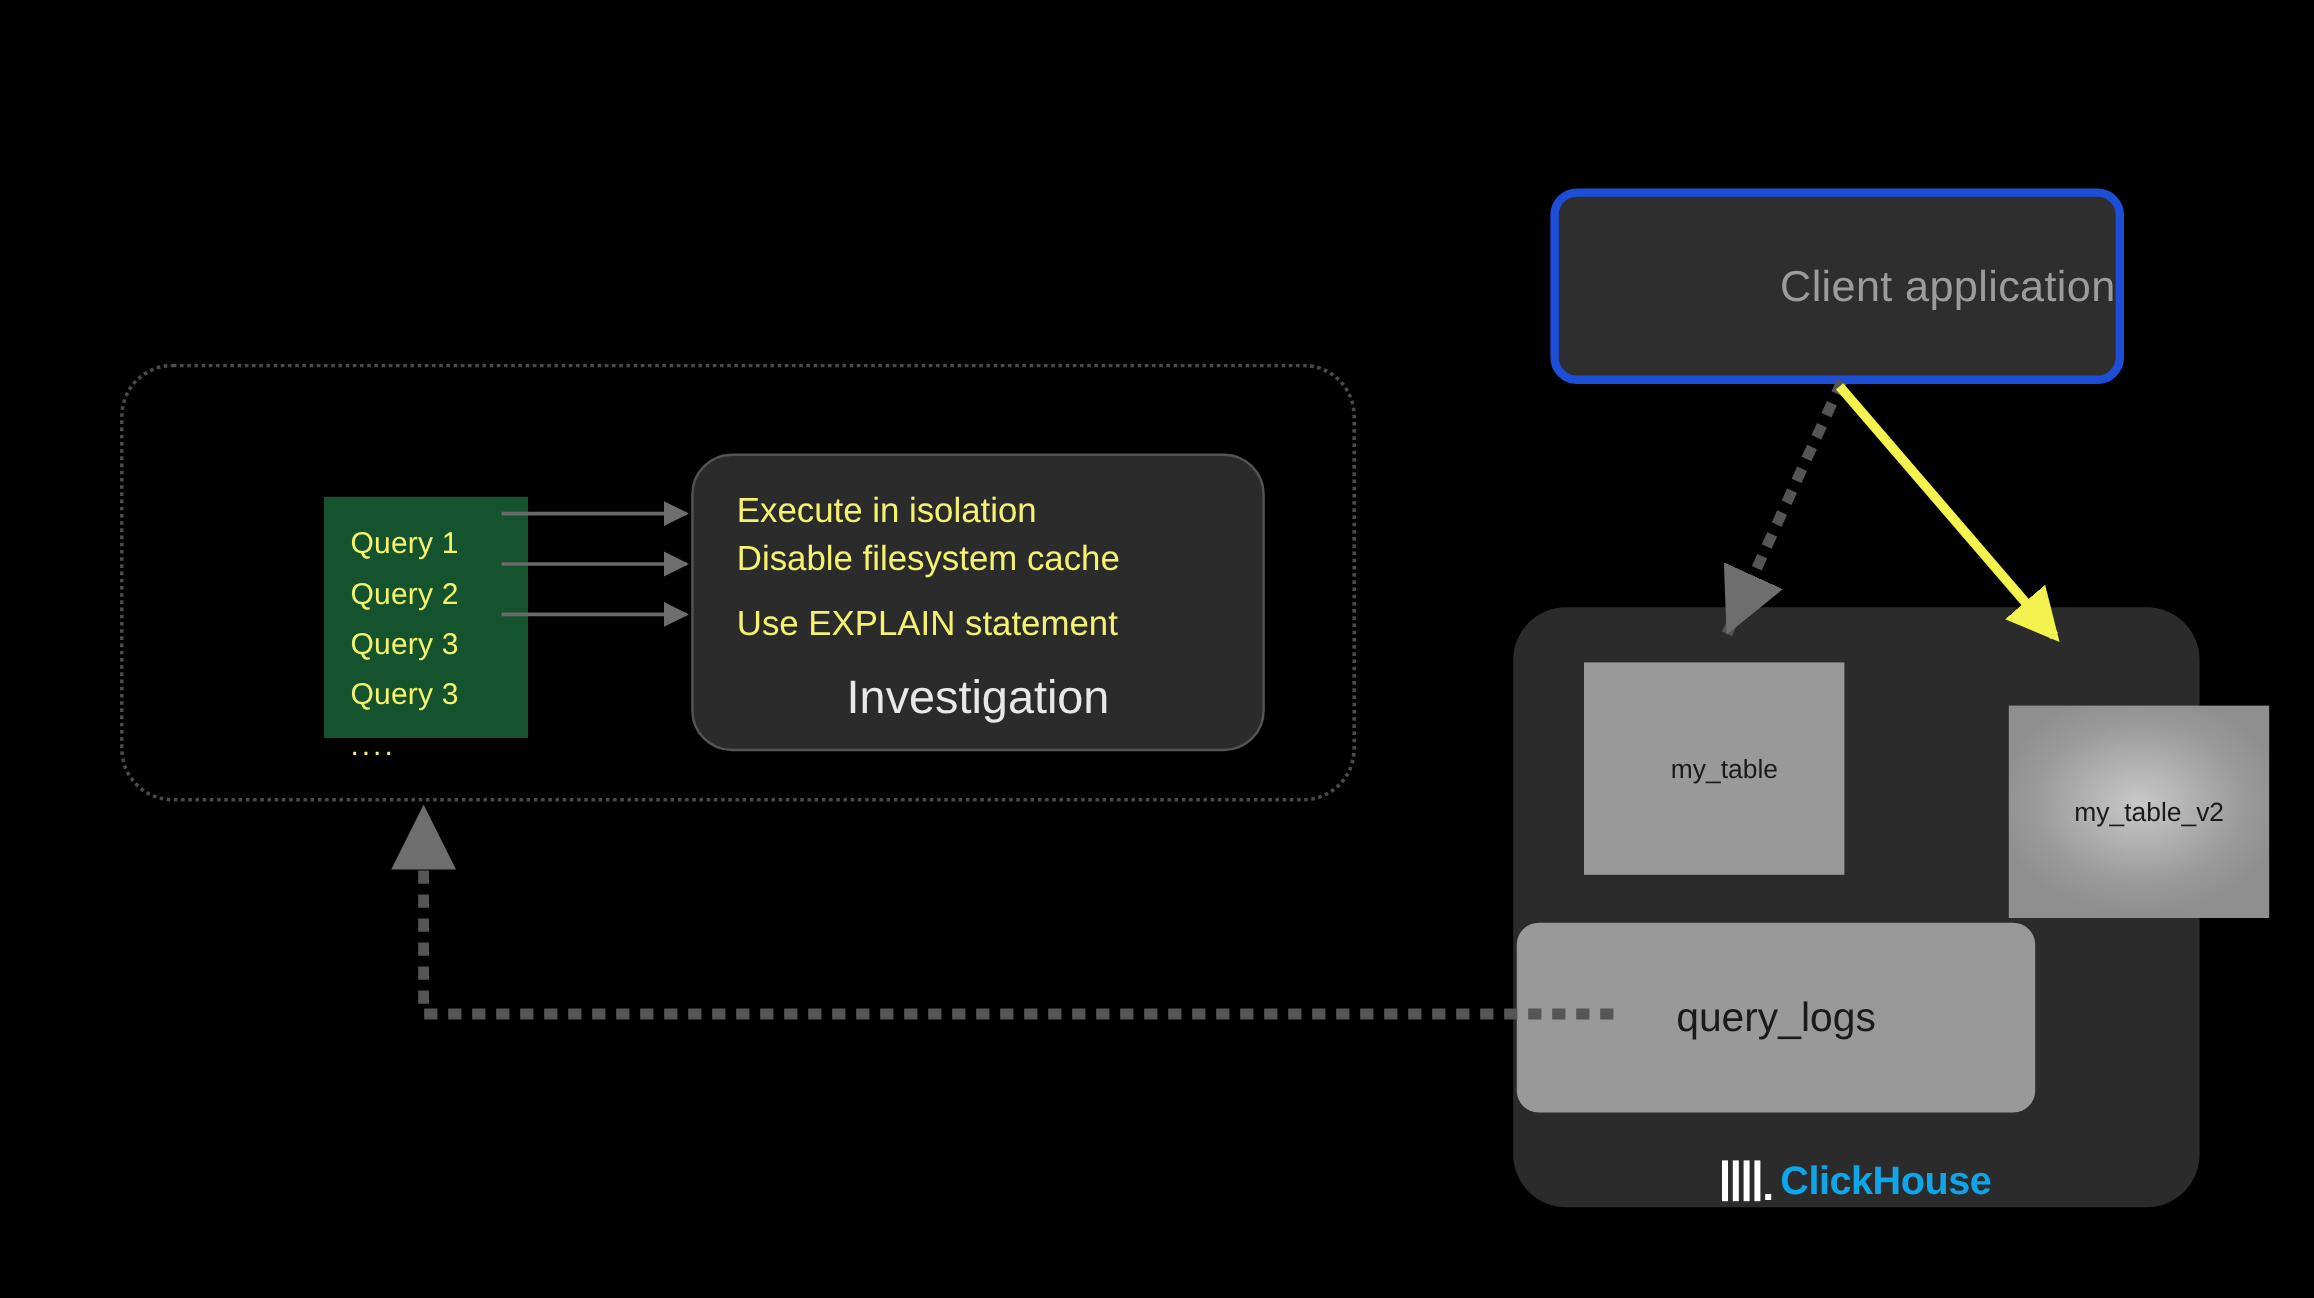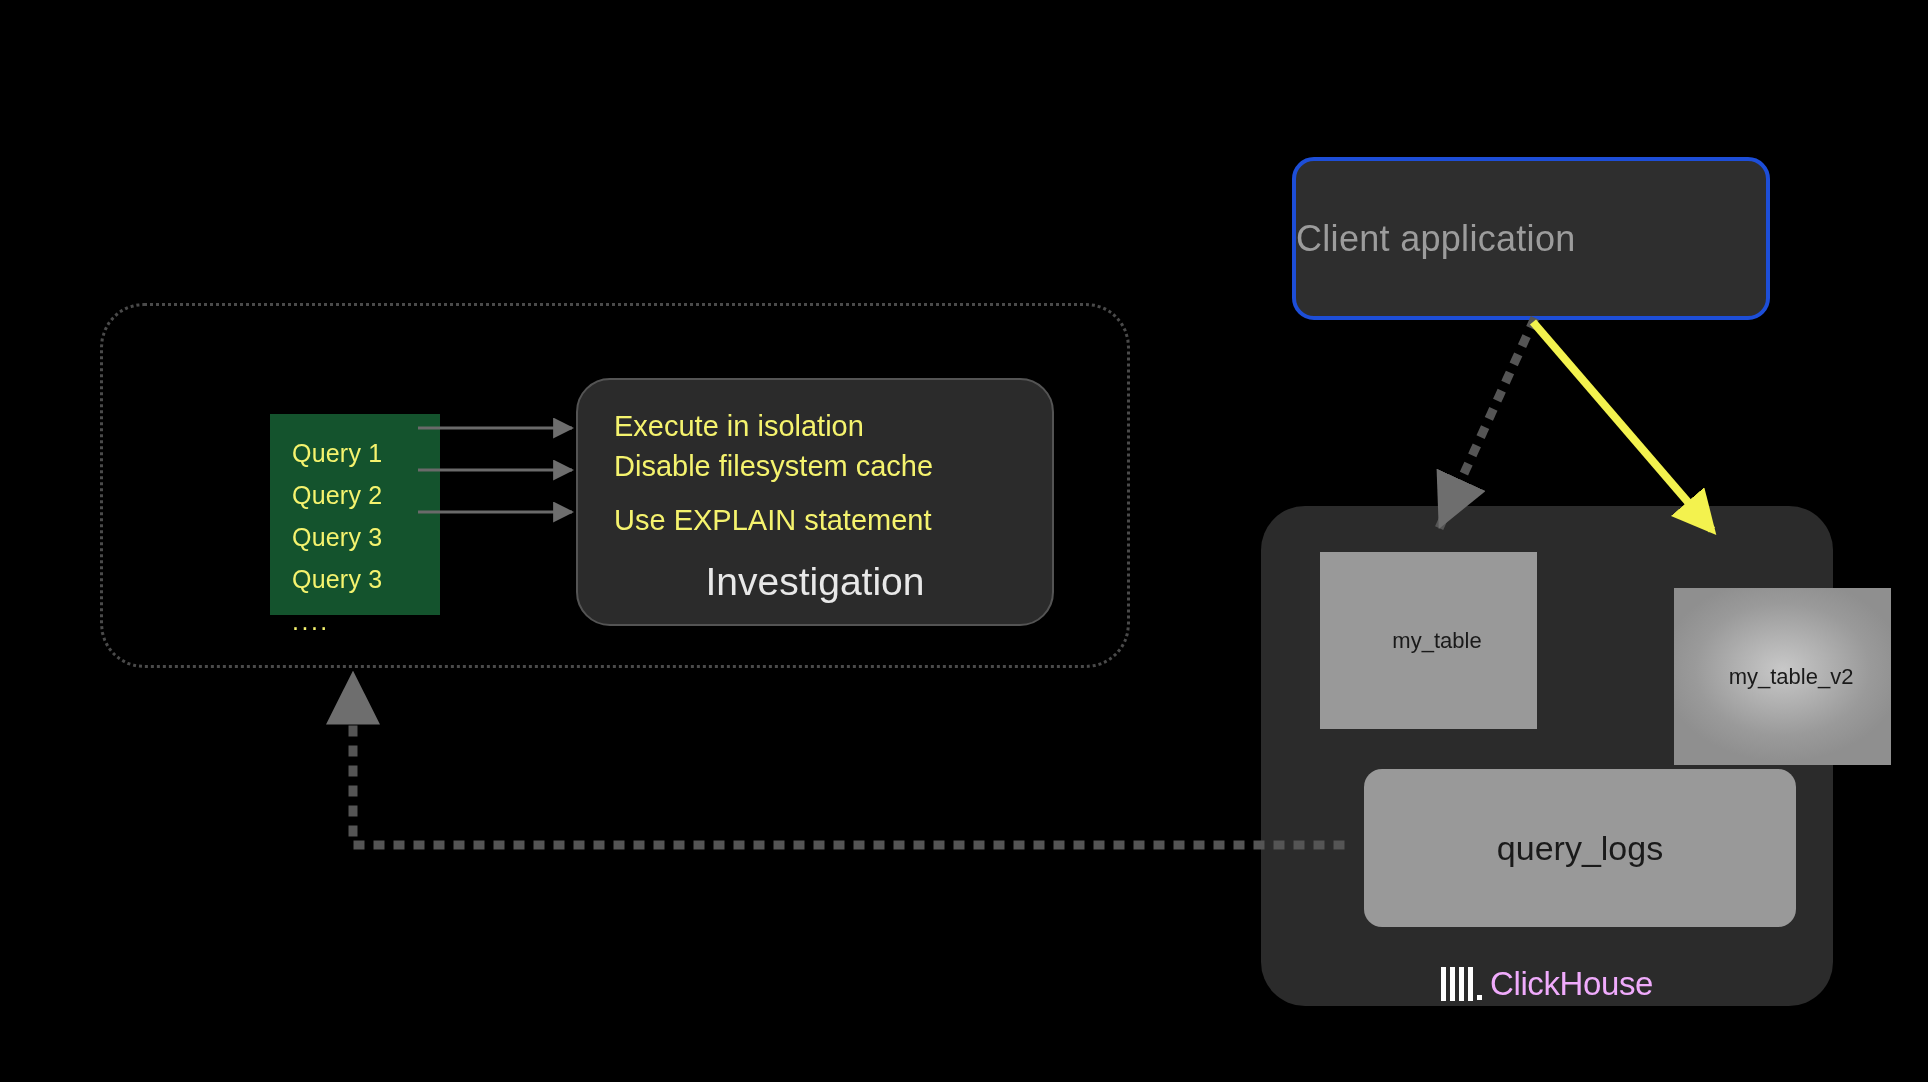--- a/index.html
+++ b/index.html
@@ -104,26 +104,26 @@
   }
 
   
   .client-app {
     position: absolute;
     left: 1292px;
     top: 157px;
     width: 478px;
     height: 163px;
     background: #2e2e2e;
-    border: 4px solid #1d4ed8;
+    border: 7px solid #1d4ed8;
     border-radius: 22px;
     box-sizing: border-box;
     display: flex;
     align-items: center;
-    justify-content: flex-start;
+    justify-content: flex-end;
     z-index: 3;
   }
   .client-app .label {
     color: #9c9c9c;
     font-size: 36px;
     letter-spacing: 0.3px;
   }
 
   
   .clickhouse {
@@ -156,21 +156,21 @@
   }
   #table-1 { left: 1320px; top: 552px; }
   #table-2 {
     left: 1674px; top: 552px;
     background: radial-gradient(ellipse 56% 52% at 50% 46%, #c8c8c8 0%, #b0b0b0 38%, #9a9a9a 72%, #8f8f8f 100%);
     margin-top: 36px;
   }
 
   .query-logs {
     position: absolute;
-    left: 1364px;
+    left: 1264px;
     top: 769px;
     width: 432px;
     height: 158px;
     background: #999999;
     border-radius: 18px;
     display: flex;
     align-items: center;
     justify-content: center;
     z-index: 3;
   }
@@ -204,24 +204,24 @@
     height: 34px;
     background: #ffffff;
   }
   .ch-mark .dot {
     width: 5px;
     height: 5px;
     background: #ffffff;
     margin-bottom: 1px;
   }
   .ch-logo .wordmark {
-    color: #f0abfc;
+    color: #0ea5e9;
     font-size: 33px;
     letter-spacing: -0.4px;
-    font-weight: 400;
+    font-weight: 700;
   }
 </style>
 </head>
 <body>
 
 <div id="stage">
 
   <svg id="connectors" viewBox="0 0 1928 1082" xmlns="http://www.w3.org/2000/svg">
     <defs>
       <marker id="ah-gray" viewBox="0 0 10 10" refX="9" refY="5" markerWidth="7" markerHeight="7" orient="auto-start-reverse">

